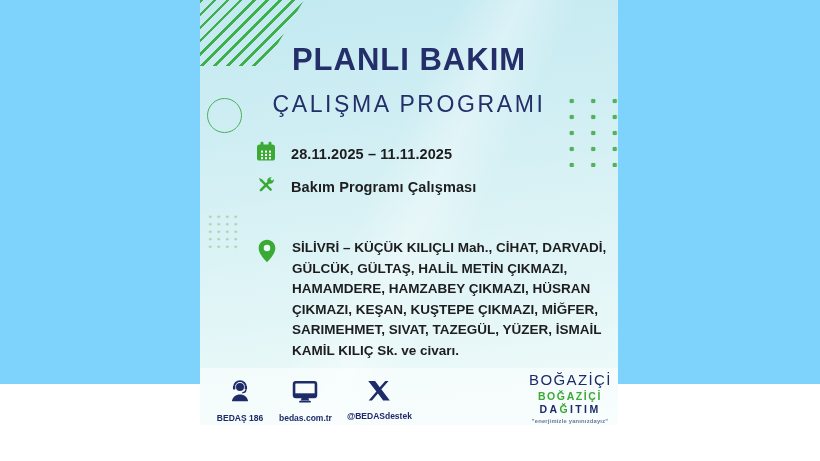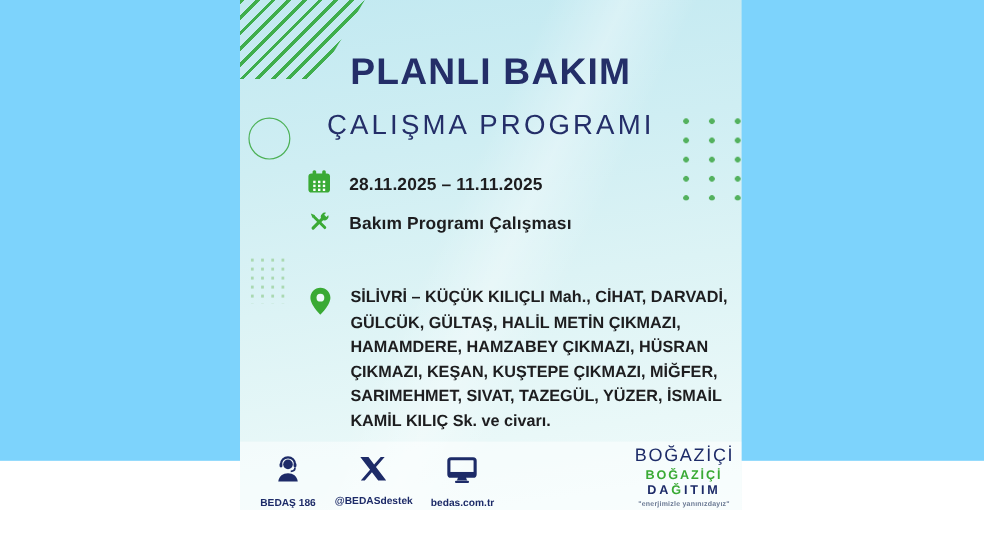--- a/index.html
+++ b/index.html
@@ -127,36 +127,36 @@
             <path d="M6.6 7.3a5.4 5.4 0 0 1 10.8 0" fill="none" stroke="currentColor" stroke-width="1.7"></path>
             <rect x="5.5" y="6.3" width="2.2" height="3.5" rx="1.1"></rect>
             <rect x="16.3" y="6.3" width="2.2" height="3.5" rx="1.1"></rect>
             <path d="M17.4 9.8c0 1.9-1.6 2.9-3.3 2.9" fill="none" stroke="currentColor" stroke-width="1.3"></path>
           </svg>
         </span>
         <span class="lbl">BEDAŞ 186</span>
       </div>
       <div class="stack">
         <span>
-          <svg width="24" height="24" viewBox="0 0 24 24">
-            <path d="M18.25 1.9h3.3l-7.23 8.26 8.5 11.24h-6.66l-5.21-6.82-5.97 6.82H1.66l7.73-8.84L1.24 1.9h6.83l4.71 6.23z" fill="currentColor"></path>
-          </svg>
-        </span>
-        <span class="lbl">@BEDASdestek</span>
-      </div>
-      <div class="stack">
-        <span>
           <svg width="26" height="26" viewBox="0 0 24 24">
             <rect x="1.9" y="3" width="20.2" height="13.5" rx="1.6" fill="none" stroke="currentColor" stroke-width="2.4"></rect>
             <rect x="2.5" y="13.2" width="19" height="3" fill="currentColor"></rect>
             <path d="M9.3 16.4h5.4l1.2 3.4H8.1z" fill="currentColor"></path>
             <rect x="6.6" y="20" width="10.8" height="1.7" rx="0.8" fill="currentColor"></rect>
           </svg>
         </span>
         <span class="lbl">bedas.com.tr</span>
+      </div>
+      <div class="stack">
+        <span>
+          <svg width="24" height="24" viewBox="0 0 24 24">
+            <path d="M18.25 1.9h3.3l-7.23 8.26 8.5 11.24h-6.66l-5.21-6.82-5.97 6.82H1.66l7.73-8.84L1.24 1.9h6.83l4.71 6.23z" fill="currentColor"></path>
+          </svg>
+        </span>
+        <span class="lbl">@BEDASdestek</span>
       </div>
     </div>
 
     <div class="logo">
       <div class="l1">BOĞAZİÇİ</div>
       <div class="l2">BOĞAZİÇİ</div>
       <div class="l3"><span>DA</span><span class="g">Ğ</span><span>ITIM</span></div>
       <div class="tag">"enerjimizle yanınızdayız"</div>
     </div>
   </div>

